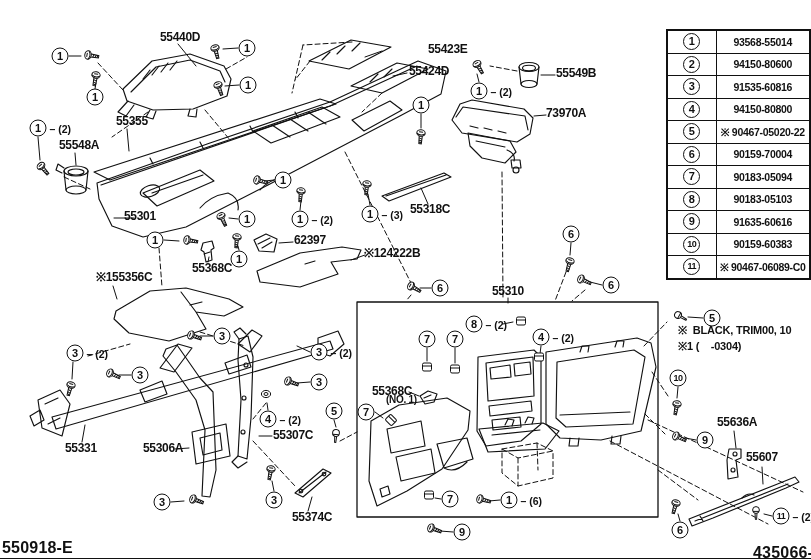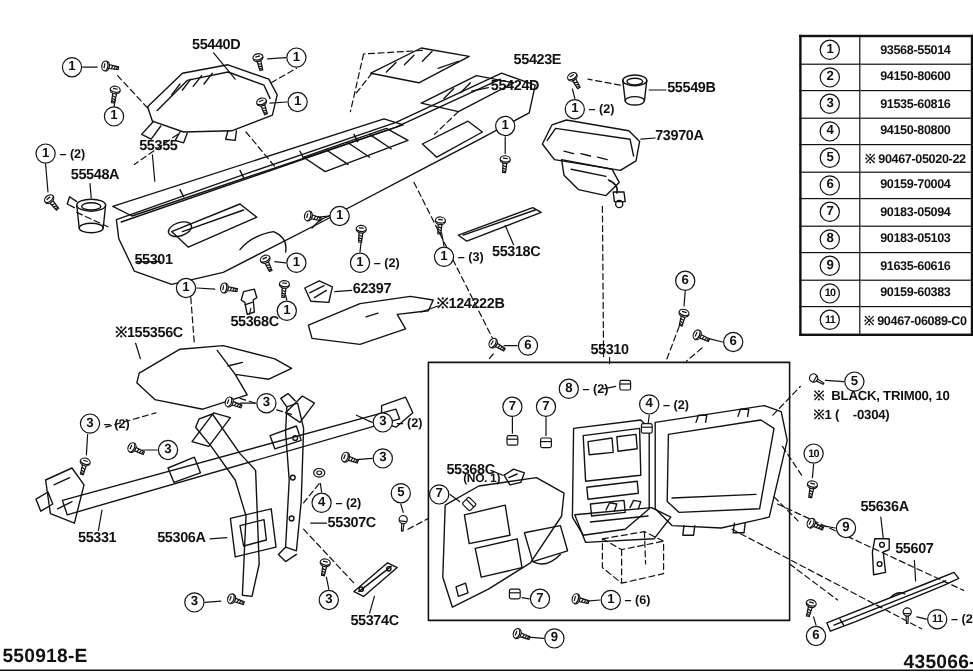--- a/index.html
+++ b/index.html
@@ -275,31 +275,31 @@
   </svg>
 
   <div id="labels">
       <div class="plabel" style="left: 160px; top: 31px;">55440D</div>
       <div class="plabel" style="left: 384px; top: 43px; margin-left: 44px;">55423E</div>
       <div class="plabel" style="left: 409px; top: 65px;">55424D</div>
       <div class="plabel" style="left: 556px; top: 67px;">55549B</div>
       <div class="plabel" style="left: 546px; top: 107px;">73970A</div>
       <div class="plabel" style="left: 116px; top: 115px;">55355</div>
       <div class="plabel" style="left: 59px; top: 139px;">55548A</div>
-      <div class="plabel" style="left: 84px; top: 210px; padding-left: 28px;">55301</div>
+      <div class="plabel" style="left: 96px; top: 210px; padding-left: 28px;">55301</div>
       <div class="plabel" style="left: 410px; top: 203px;">55318C</div>
       <div class="plabel" style="left: 294px; top: 234px;">62397</div>
       <div class="plabel" style="left: 364px; top: 247px;">※124222B</div>
       <div class="plabel" style="left: 192px; top: 262px;">55368C</div>
       <div class="plabel" style="left: 96px; top: 271px;">※155356C</div>
       <div class="plabel" style="left: 492px; top: 285px;">55310</div>
       <div class="plabel" style="left: 372px; top: 385px;">55368C</div>
       <div class="plabel small" style="left: 386px; top: 395px;">(NO. 1)</div>
       <div class="plabel" style="left: 65px; top: 442px;">55331</div>
-      <div class="plabel" style="left: 131px; top: 442px;">55306A</div>
+      <div class="plabel" style="left: 143px; top: 442px;">55306A</div>
       <div class="plabel" style="left: 273px; top: 429px;">55307C</div>
       <div class="plabel" style="left: 292px; top: 511px;">55374C</div>
       <div class="plabel" style="left: 717px; top: 416px;">55636A</div>
       <div class="plabel" style="left: 746px; top: 451px;">55607</div>
       <div class="callout" style="left: 60px; top: 56px;">
         <span class="co">1</span>
       </div>
       <div class="callout" style="left: 247px; top: 48px;">
         <span class="co">1</span>
       </div>

